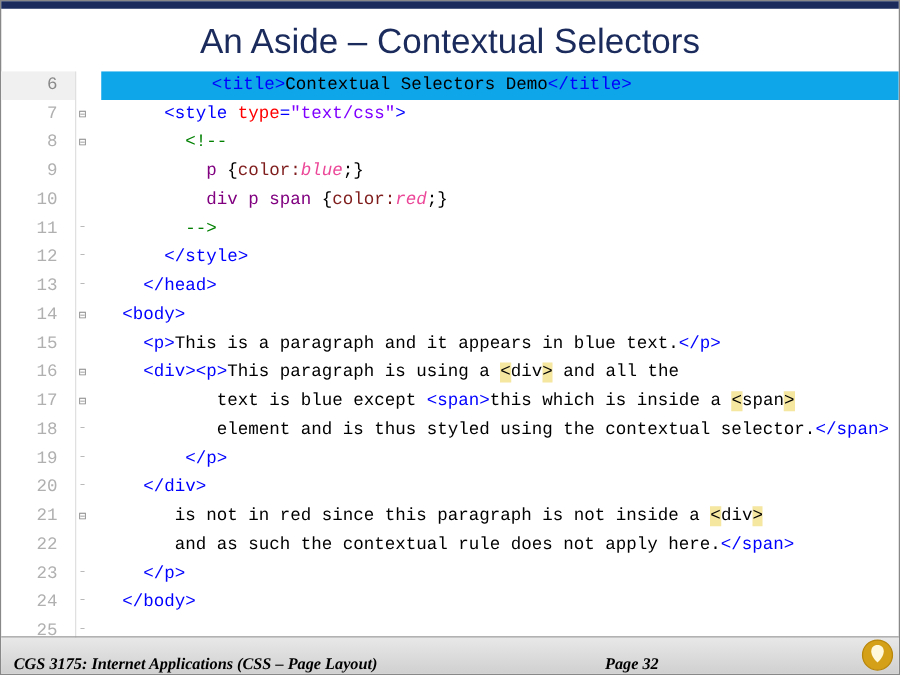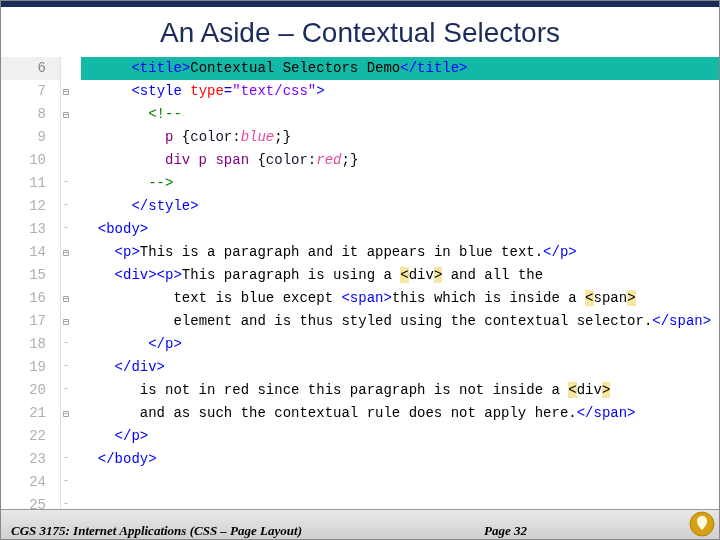--- a/index.html
+++ b/index.html
@@ -8,28 +8,28 @@
   .topbar { height: 6px; background: #1a2b5c; }
   .title { font-size: 28px; color: #1a2b5c; text-align: center; padding: 10px 4px 8px; font-family: Arial, sans-serif; }
   .editor { position: relative; height: 470px; overflow: hidden; }
   .gutter { position: absolute; left: 0; top: 0; width: 60px; height: 100%; background: #fff; border-right: 1px solid #e0e0e0; }
   .ln { font-family: "Consolas","Courier New",monospace; font-size: 14px; color: #b0b0b0; text-align: right; padding-right: 14px; line-height: 23px; height: 23px; }
   .ln.hl { background: #f0f0f0; color: #888; }
   .fold { position: absolute; left: 60px; top: 0; width: 20px; height: 100%; }
   .fm { font-family: monospace; font-size: 10px; color: #888; line-height: 23px; height: 23px; text-align: left; padding-left: 2px; }
   .code { position: absolute; left: 80px; top: 0; right: 0; height: 100%; font-family: "Consolas","Courier New",monospace; font-size: 14px; line-height: 23px; }
   .cl { height: 23px; white-space: pre; }
-  .cl.hl { background: #14b8a6; }
+  .cl.hl { background: #0ea5e9; padding-left: 38px; }
   .tag { color: #0000ff; }
   .attr { color: #ff0000; }
   .val { color: #8000ff; }
   .txt { color: #000; }
   .cmt { color: #008000; }
   .csssel { color: #800080; }
-  .cssprop { color: #0f172a; }
+  .cssprop { color: #7f1d1d; }
   .cssval { color: #ec4899; font-style: italic; }
   .entbg { background: #f5e6a0; }
   .footer { position: absolute; bottom: 0; left: 0; right: 0; height: 30px; background: linear-gradient(#e8e8e8,#d0d0d0); border-top: 1px solid #999; display: flex; align-items: flex-end; font-family: "Times New Roman",serif; font-style: italic; font-weight: bold; font-size: 13px; color: #000; padding: 0 10px; }
   .footer .left { flex: 0 0 auto; }
   .footer .mid { flex: 1; text-align: center; }
   .footer .right { flex: 0 0 auto; margin-right: 30px; }
   .logo { position: absolute; right: 4px; bottom: 2px; width: 26px; height: 26px; }
   .logo svg { width: 26px; height: 26px; }
 </style>
 </head>
@@ -84,20 +84,21 @@
         <div class="fm">⁻</div>
       </div>
     <div class="code" id="code">
         <div class="cl hl"><span>      </span><span class="tag">&lt;title&gt;</span><span class="txt">Contextual Selectors Demo</span><span class="tag">&lt;/title&gt;</span></div>
         <div class="cl"><span>      </span><span class="tag">&lt;style </span><span class="attr">type</span><span class="tag">=</span><span class="val">"text/css"</span><span class="tag">&gt;</span></div>
         <div class="cl"><span>        </span><span class="cmt">&lt;!--</span></div>
         <div class="cl"><span>          </span><span class="csssel">p </span><span class="txt">{</span><span class="cssprop">color:</span><span class="cssval">blue</span><span class="txt">;}</span></div>
         <div class="cl"><span>          </span><span class="csssel">div p span </span><span class="txt">{</span><span class="cssprop">color:</span><span class="cssval">red</span><span class="txt">;}</span></div>
         <div class="cl"><span>        </span><span class="cmt">--&gt;</span></div>
         <div class="cl"><span>      </span><span class="tag">&lt;/style&gt;</span></div>
+        <div class="cl"><span>    </span><span class="tag">&lt;/head&gt;</span></div>
         <div class="cl"><span>  </span><span class="tag">&lt;body&gt;</span></div>
         <div class="cl"><span>    </span><span class="tag">&lt;p&gt;</span><span class="txt">This is a paragraph and it appears in blue text.</span><span class="tag">&lt;/p&gt;</span></div>
         <div class="cl"><span>    </span><span class="tag">&lt;div&gt;&lt;p&gt;</span><span class="txt">This paragraph is using a </span><span class="txt entbg">&lt;</span><span class="txt">div</span><span class="txt entbg">&gt;</span><span class="txt"> and all the</span></div>
         <div class="cl"><span>           </span><span class="txt">text is blue except </span><span class="tag">&lt;span&gt;</span><span class="txt">this which is inside a </span><span class="txt entbg">&lt;</span><span class="txt">span</span><span class="txt entbg">&gt;</span></div>
         <div class="cl"><span>           </span><span class="txt">element and is thus styled using the contextual selector.</span><span class="tag">&lt;/span&gt;</span></div>
         <div class="cl"><span>        </span><span class="tag">&lt;/p&gt;</span></div>
         <div class="cl"><span>    </span><span class="tag">&lt;/div&gt;</span></div>
         <div class="cl"><span>       </span><span class="txt">is not in red since this paragraph is not inside a </span><span class="txt entbg">&lt;</span><span class="txt">div</span><span class="txt entbg">&gt;</span></div>
         <div class="cl"><span>       </span><span class="txt">and as such the contextual rule does not apply here.</span><span class="tag">&lt;/span&gt;</span></div>
         <div class="cl"><span>    </span><span class="tag">&lt;/p&gt;</span></div>

